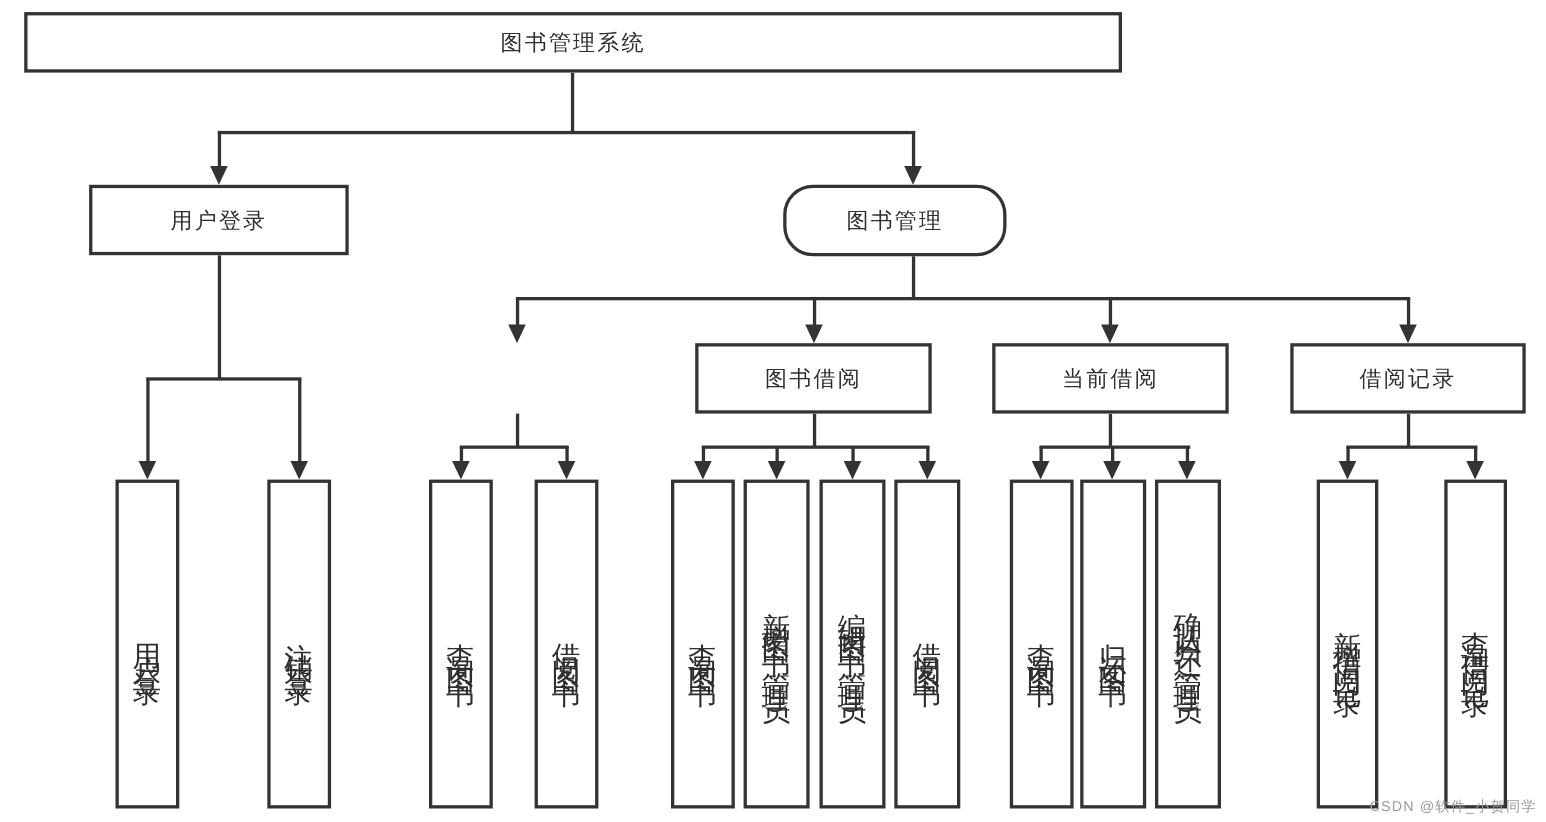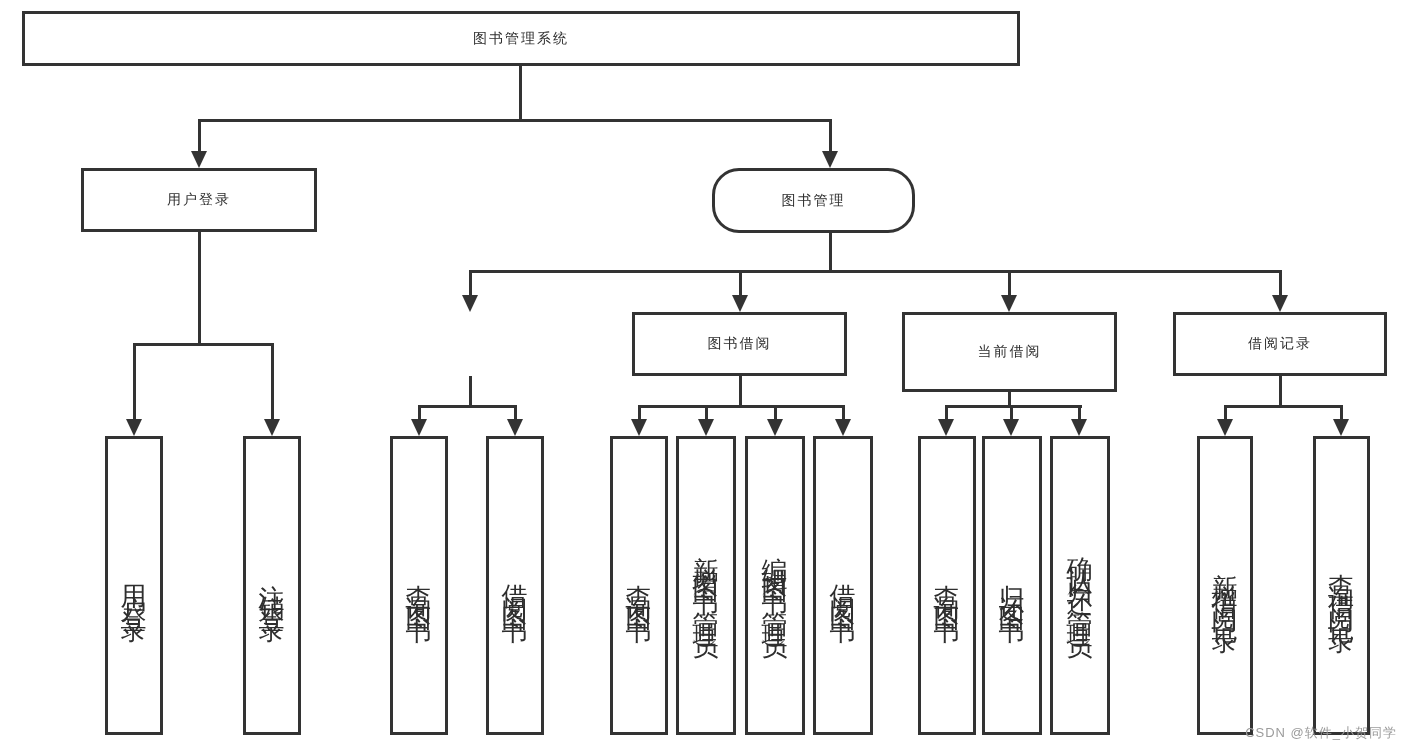--- a/index.html
+++ b/index.html
@@ -20,21 +20,21 @@
     position:absolute;
     box-sizing:border-box;
     border:3px solid var(--line);
     background:#ffffff;
     display:flex;
     align-items:center;
     justify-content:center;
     color:var(--text);
   }
   .node.h .lbl{
-    font-size:14px;
+    font-size:20px;
     letter-spacing:2px;
     white-space:nowrap;
   }
   .node.v .lbl{
     writing-mode:vertical-rl;
     text-orientation:mixed;
     font-size:26px;
     line-height:1;
     letter-spacing:11px;
   }
@@ -127,21 +127,21 @@
     </div>
     <div class="node h" style="left: 81px; top: 168px; width: 236px; height: 64px;">
       <span class="lbl">用户登录</span>
     </div>
     <div class="node h" style="left: 712px; top: 168px; width: 203px; height: 65px; border-radius: 27px;">
       <span class="lbl">图书管理</span>
     </div>
     <div class="node h" style="left: 632px; top: 312px; width: 215px; height: 64px; text-align: right;">
       <span class="lbl">图书借阅</span>
     </div>
-    <div class="node h" style="left: 902px; top: 312px; width: 215px; height: 80px;">
+    <div class="node h" style="left: 902px; top: 312px; width: 215px; height: 64px;">
       <span class="lbl">当前借阅</span>
     </div>
     <div class="node h" style="left: 1173px; top: 312px; width: 214px; height: 64px;">
       <span class="lbl">借阅记录</span>
     </div>
     <div class="node v" style="left: 105px; top: 436px; width: 58px; height: 299px;">
       <span class="lbl">用户登录</span>
     </div>
     <div class="node v" style="left: 243px; top: 436px; width: 58px; height: 299px;">
       <span class="lbl">注销登录</span>

